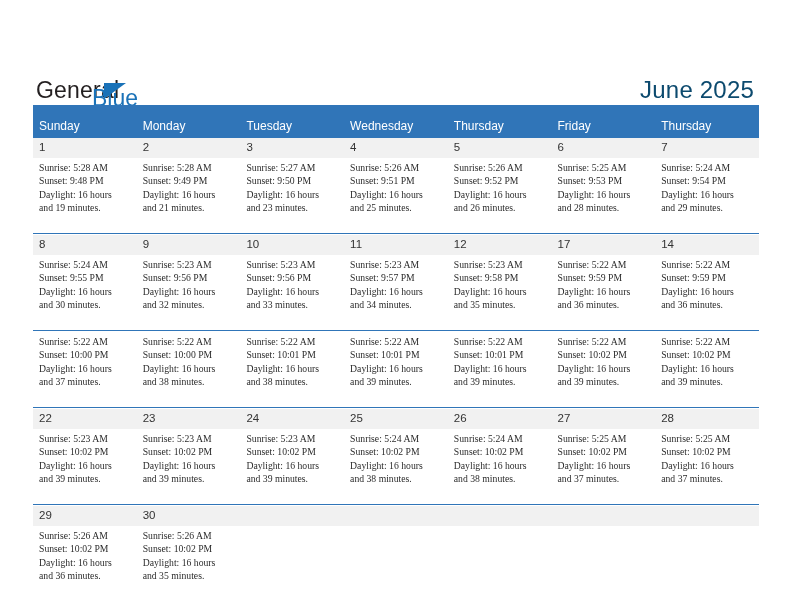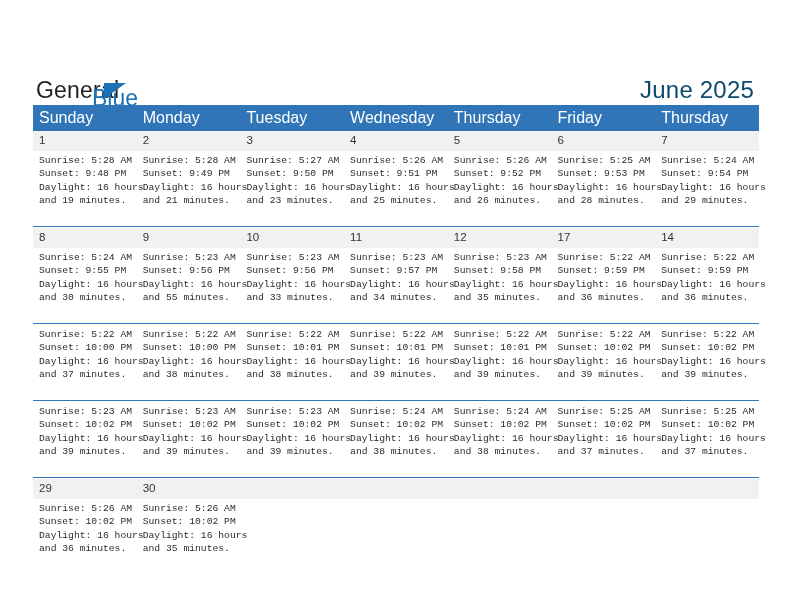--- a/index.html
+++ b/index.html
@@ -92,24 +92,24 @@
     top: 105px;
     width: 726px;
     border-collapse: collapse;
     table-layout: fixed;
   }
   .calendar col { width: 103.71px; }
 
   .calendar thead th {
     background: #3075b8;
     color: #ffffff;
-    font-size: 16px;
+    font-size: 12px;
     font-weight: normal;
     text-align: left;
-    padding: 4px 0 4px 6px;
+    padding: 12px 0 4px 6px;
     height: 17px;
     font-family: "Liberation Sans", sans-serif;
   }
 
   .week-sep td {
     padding: 0;
     height: 1px;
     border-top: 1px solid #3075b8;
     background: #ffffff;
     font-size: 0;
@@ -127,21 +127,21 @@
   }
 
   .detail-row td {
     background: #ffffff;
     color: #2b2b2b;
     font-size: 9.7px;
     line-height: 13.4px;
     padding: 3px 5px 10px 6px;
     vertical-align: top;
     height: 62px;
-    font-family: Liberation Mono, monospace;
+    font-family: Liberation Serif, serif;
   }
   .detail-row td div { white-space: nowrap; }
   .cell-empty { height: 62px; }
 </style>
 </head>
 <body>
 
 <div class="page">
 
   <div class="header">
@@ -247,21 +247,21 @@
           <td>
             <div>Sunrise: 5:24 AM</div>
             <div>Sunset: 9:55 PM</div>
             <div>Daylight: 16 hours</div>
             <div>and 30 minutes.</div>
           </td>
           <td>
             <div>Sunrise: 5:23 AM</div>
             <div>Sunset: 9:56 PM</div>
             <div>Daylight: 16 hours</div>
-            <div>and 55 minutes.</div>
+            <div>and 32 minutes.</div>
           </td>
           <td>
             <div>Sunrise: 5:23 AM</div>
             <div>Sunset: 9:56 PM</div>
             <div>Daylight: 16 hours</div>
             <div>and 33 minutes.</div>
           </td>
           <td>
             <div>Sunrise: 5:23 AM</div>
             <div>Sunset: 9:57 PM</div>
@@ -329,20 +329,29 @@
           </td>
           <td>
             <div>Sunrise: 5:22 AM</div>
             <div>Sunset: 10:02 PM</div>
             <div>Daylight: 16 hours</div>
             <div>and 39 minutes.</div>
           </td>
         </tr>
         <tr class="week-sep">
           <td colspan="7"></td>
+        </tr>
+        <tr class="daynum-row">
+          <td>22</td>
+          <td>23</td>
+          <td>24</td>
+          <td>25</td>
+          <td>26</td>
+          <td>27</td>
+          <td>28</td>
         </tr>
         <tr class="detail-row">
           <td>
             <div>Sunrise: 5:23 AM</div>
             <div>Sunset: 10:02 PM</div>
             <div>Daylight: 16 hours</div>
             <div>and 39 minutes.</div>
           </td>
           <td>
             <div>Sunrise: 5:23 AM</div>

